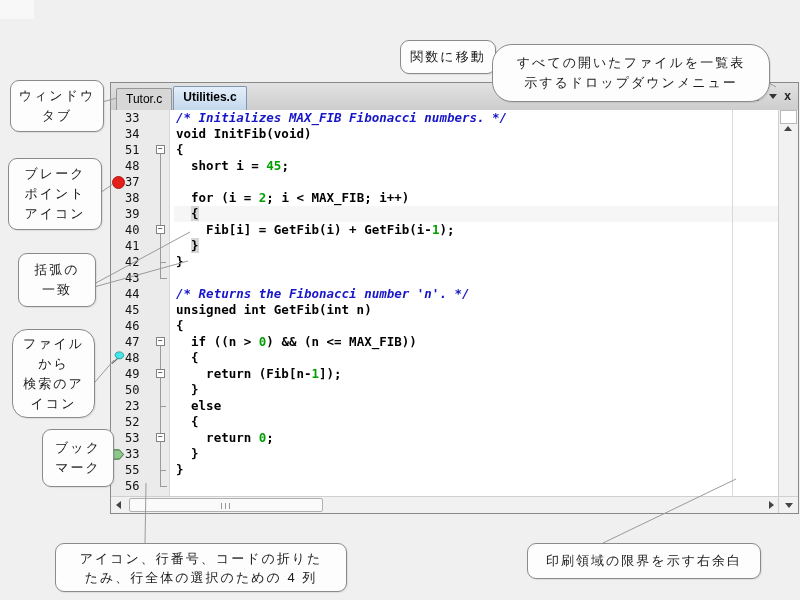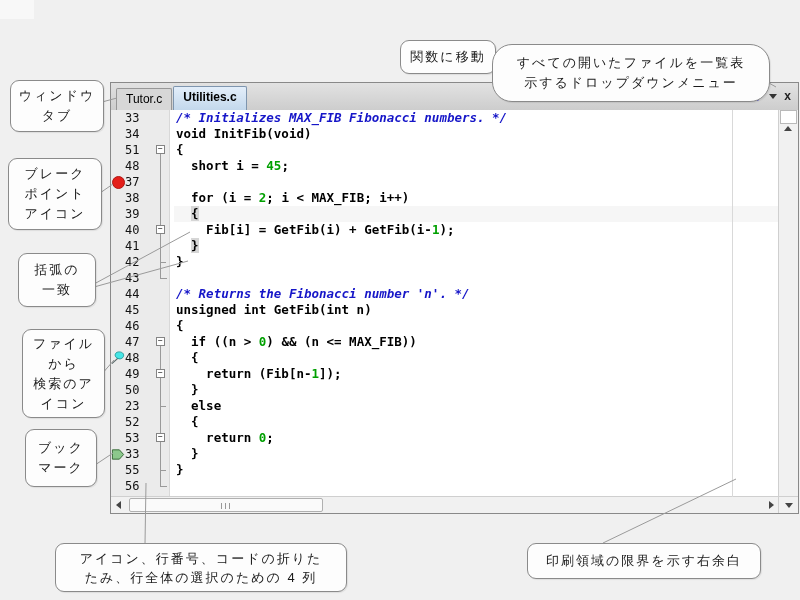--- a/index.html
+++ b/index.html
@@ -8,22 +8,22 @@
   .tl-artifact{position:absolute;left:0;top:0;width:34px;height:19px;background:#f8f8f8;}
 
   
   .callout{position:absolute;background:#fdfdfd;border:1px solid #8a8a8a;border-radius:9px;
            display:flex;flex-direction:column;justify-content:center;align-items:center;
            font-size:13px;letter-spacing:2px;color:#1a1a1a;line-height:20px;z-index:5;
            box-shadow:1px 1px 1px rgba(0,0,0,.08);text-align:center;}
   .c-window-tab{left:10px;top:80px;width:92px;height:50px;}
   .c-breakpoint{left:8px;top:158px;width:92px;height:70px;}
   .c-bracket{left:18px;top:253px;width:76px;height:52px;}
-  .c-find{left:22px;top:329px;width:81px;height:87px;}
-  .c-bookmark{left:25px;top:429px;width:70px;height:56px;}
+  .c-find{left:12px;top:329px;width:81px;height:87px;border-radius:15px;}
+  .c-bookmark{left:42px;top:429px;width:70px;height:56px;}
   .c-columns{left:55px;top:543px;width:290px;height:47px;line-height:19px;}
   .c-margin{left:527px;top:543px;width:232px;height:34px;justify-content:center;}
   .c-goto{left:400px;top:40px;width:94px;height:32px;}
   .c-dropdown{left:492px;top:4px;width:276px;height:56px;border-radius:20px;margin-top:40px;}
   .connectors{position:absolute;left:0;top:0;z-index:4;pointer-events:none;}
 
   
   .win{position:absolute;left:110px;top:82px;width:687px;height:430px;
        border:1px solid #898989;background:#d9d9d9;z-index:1;}
   .tabbar{position:absolute;left:0;top:0;right:0;height:27px;

